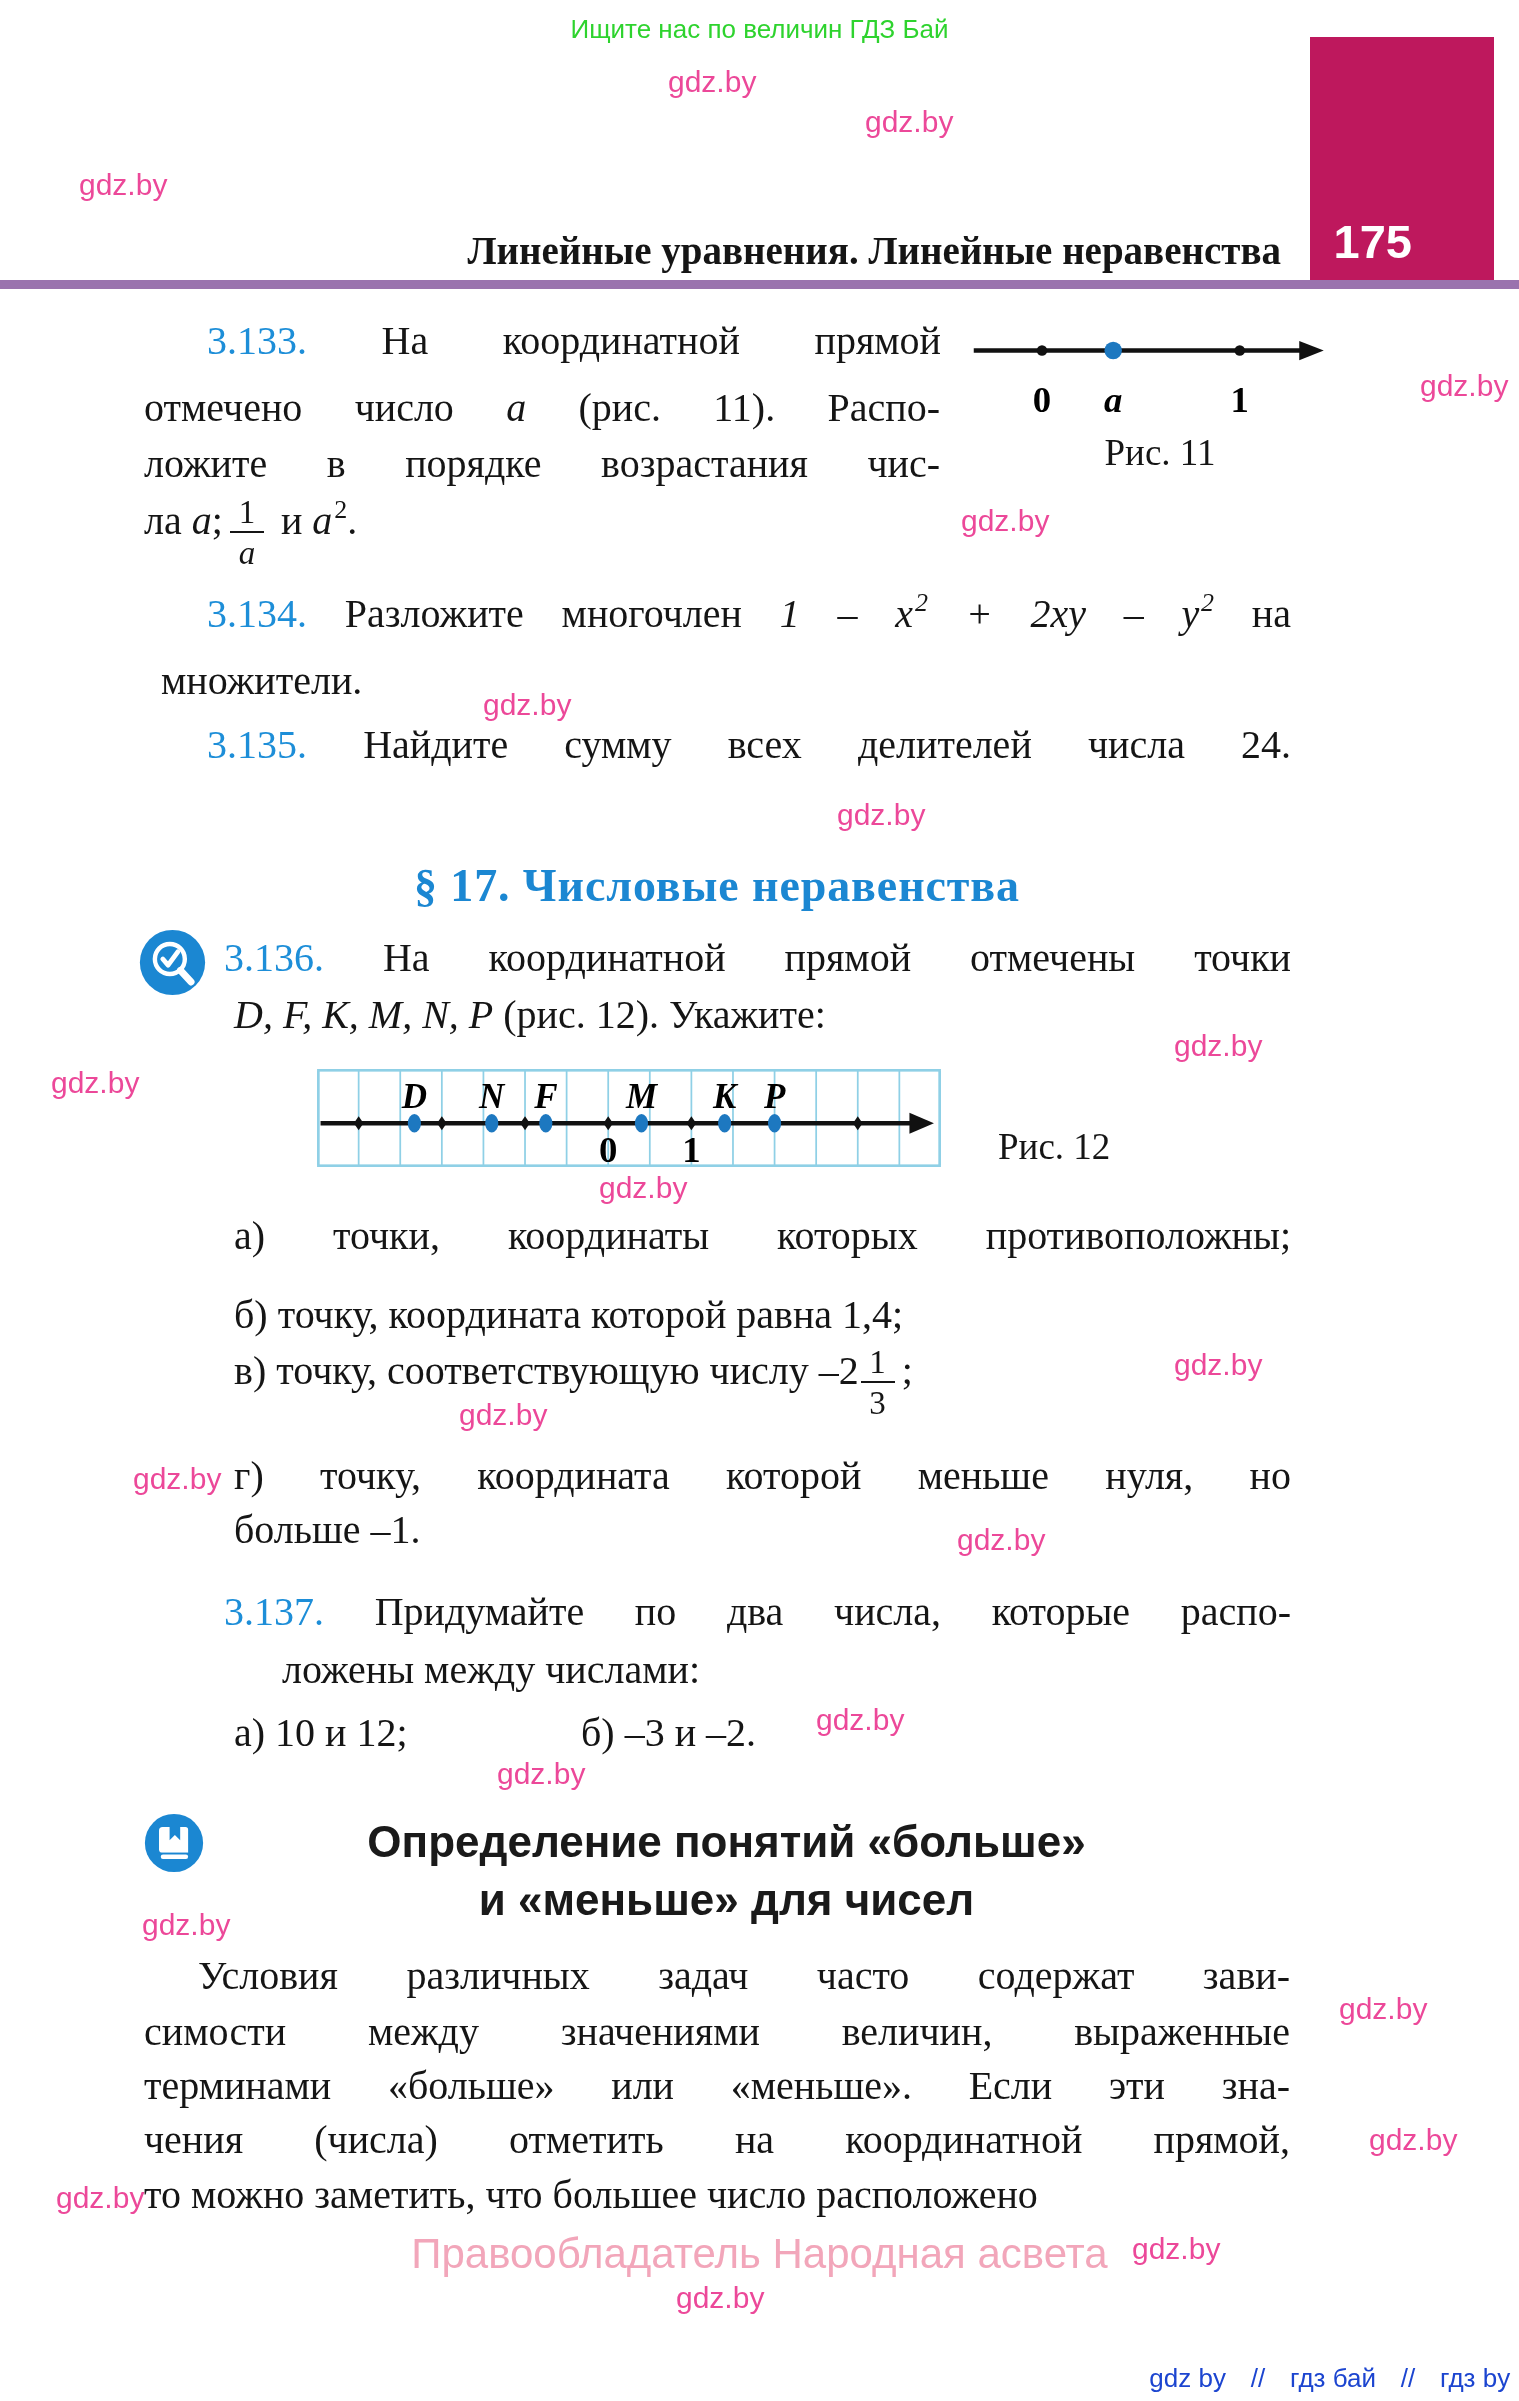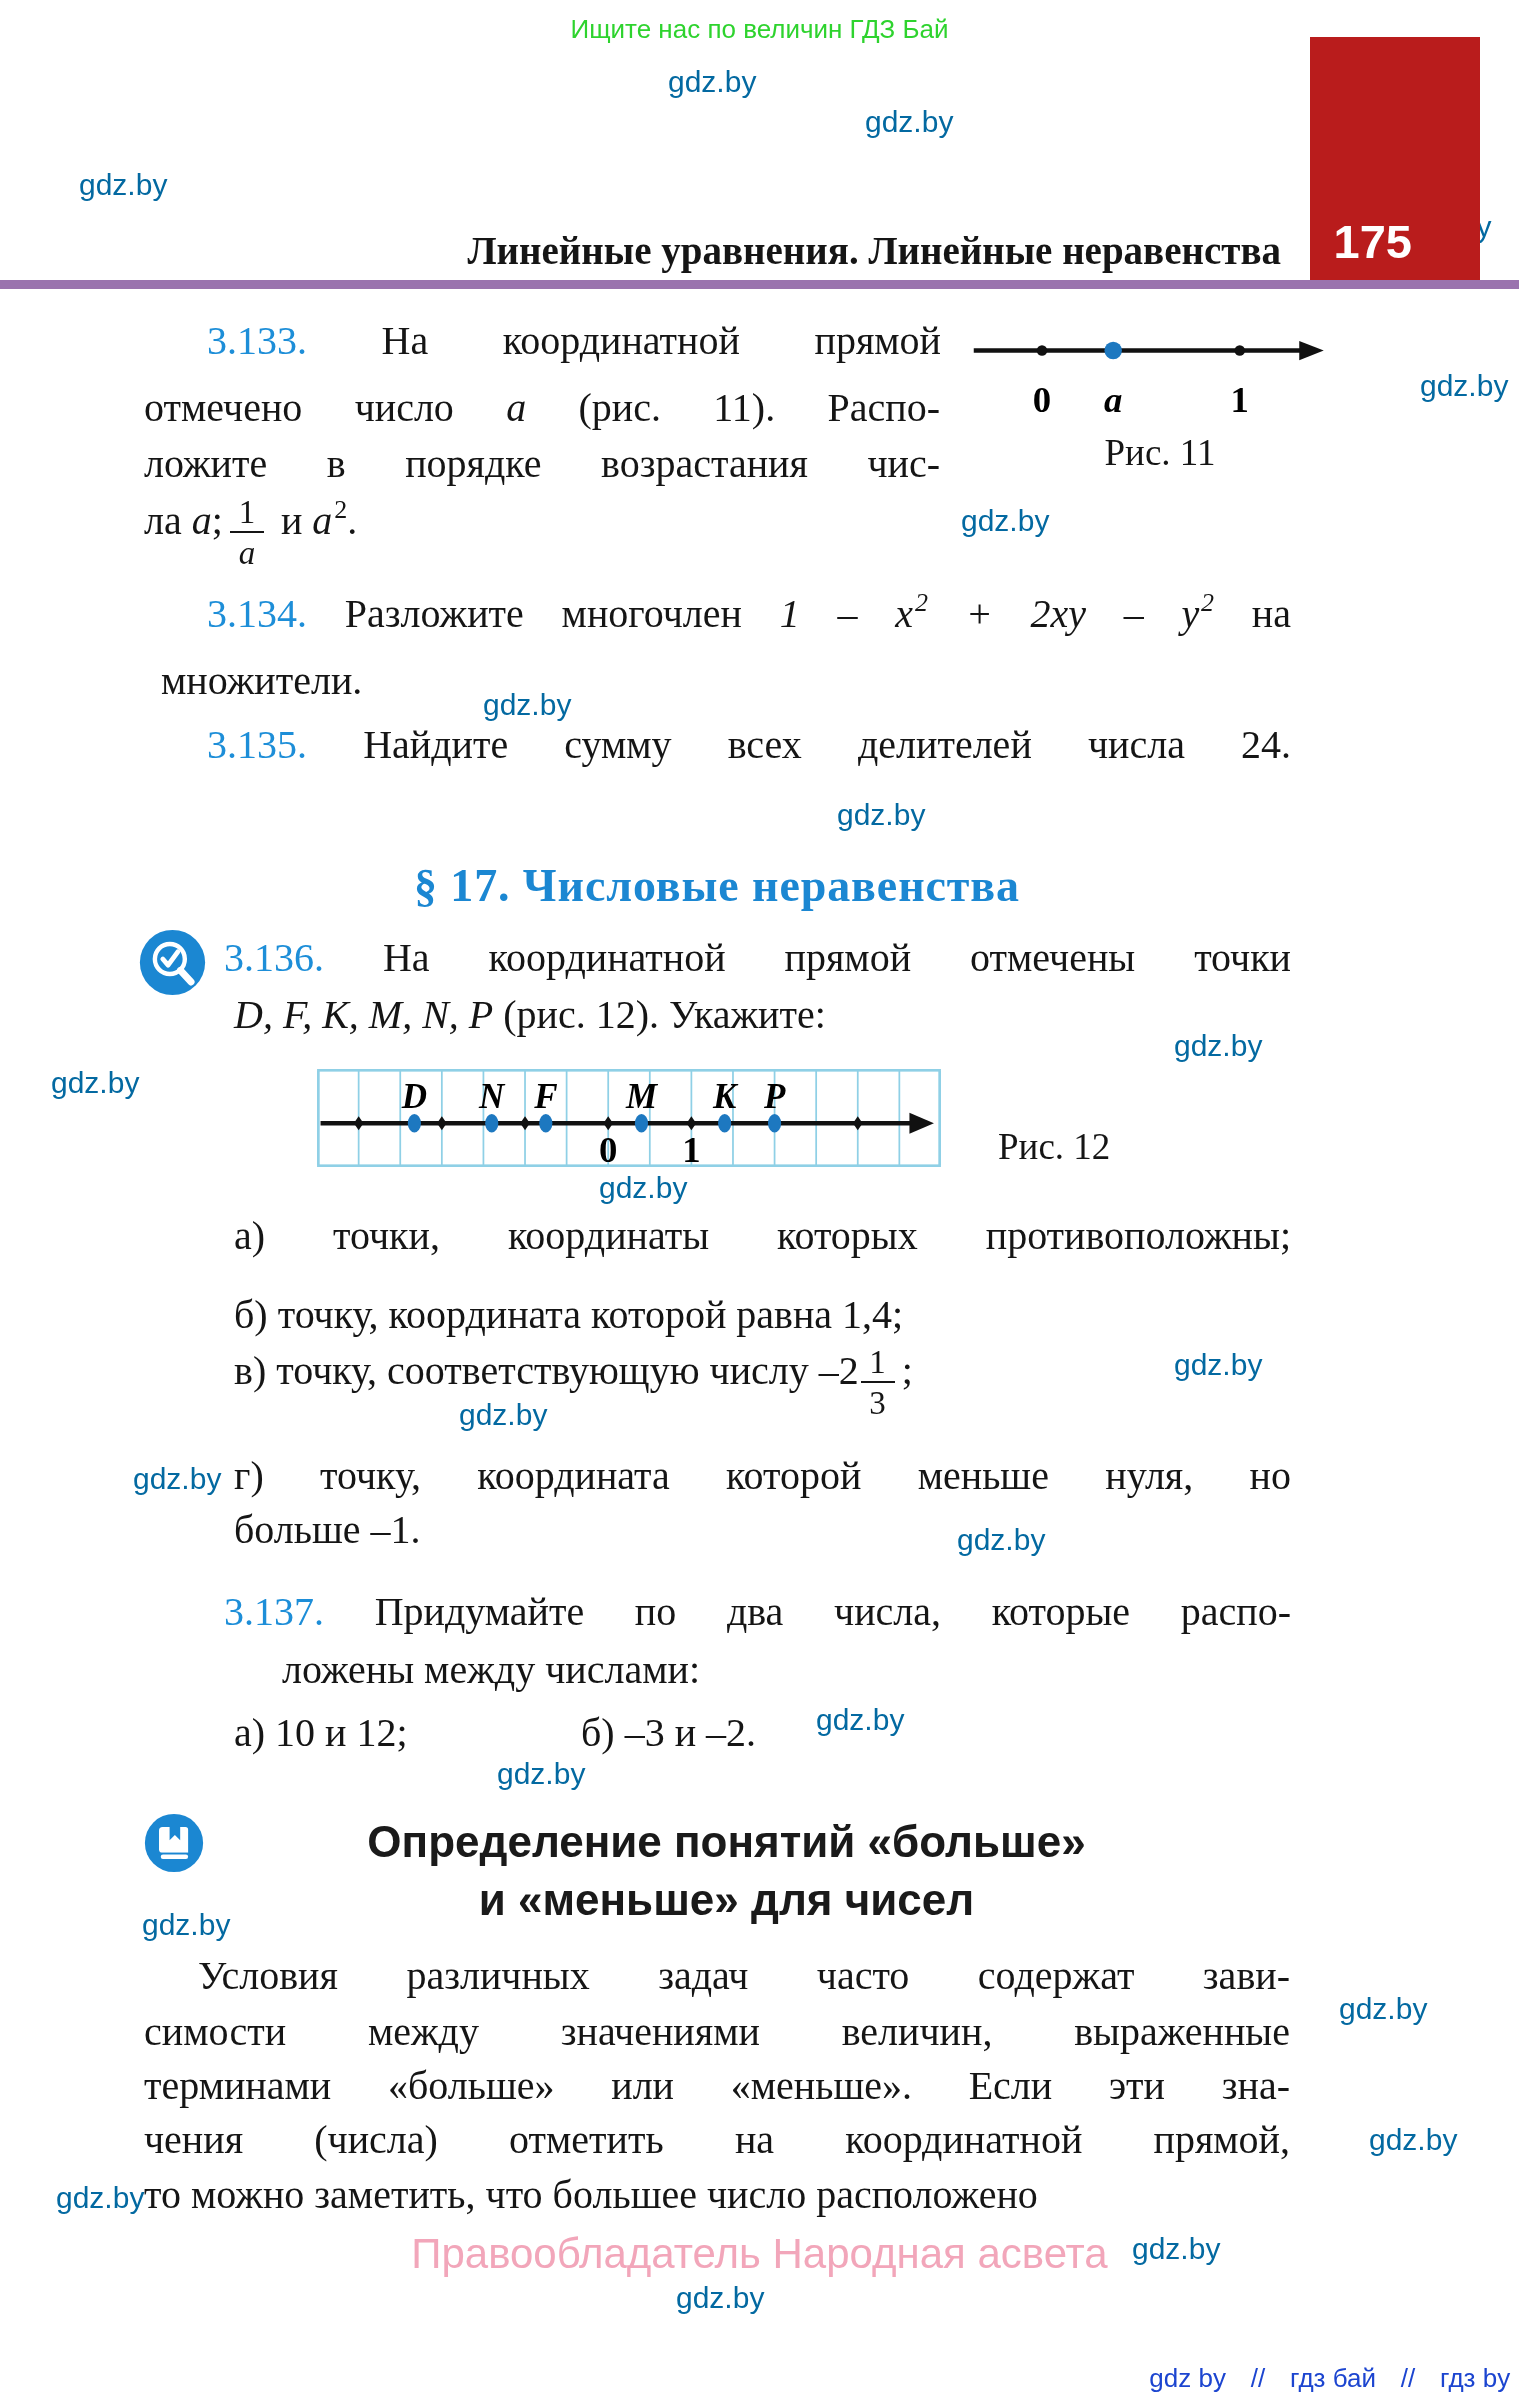--- a/index.html
+++ b/index.html
@@ -1,23 +1,23 @@
 <!DOCTYPE html>
 <html style="font-size:14px"><head>
 <meta charset="utf-8">
 <style>
   html,body{margin:0;padding:0;}
   body{width:1519px;height:2401px;position:relative;background:#ffffff;overflow:hidden;
        font-family:"Liberation Serif","DejaVu Serif",serif;color:#151515;}
   .abs{position:absolute;}
   .wm{position:absolute;font-family:"Liberation Sans","DejaVu Sans",sans-serif;
-      font-size:30px;color:#0369a1;white-space:nowrap;text-align:center;}
+      font-size:30px;color:#ec4899;white-space:nowrap;text-align:center;}
   .banner{position:absolute;left:0;right:0;top:14px;text-align:center;
       font-family:"Liberation Sans","DejaVu Sans",sans-serif;font-size:26px;color:#2ed32e;}
-  .pagebox{position:absolute;left:1310px;top:37px;width:170px;height:245px;background:#b91c1c;}
+  .pagebox{position:absolute;left:1310px;top:37px;width:184px;height:245px;background:#be185d;}
   .pagenum{position:absolute;left:23.6px;top:177px;color:#ffffff;
       font-family:"Liberation Sans","DejaVu Sans",sans-serif;font-size:47px;font-weight:700;}
   .htitle{position:absolute;right:238px;top:228px;font-size:39px;font-weight:700;white-space:nowrap;}
   .hrule{position:absolute;left:0;top:280px;width:1519px;height:8.8px;background:#9a73ae;}
   .bline{position:absolute;font-size:40px;line-height:51px;white-space:nowrap;}
   .bjust{white-space:normal;text-align:justify;text-align-last:justify;}
   .num{color:#1d8ed8;font-weight:400;}
   .var{font-style:italic;}
   .sup{font-size:26px;position:relative;top:-15.8px;margin-left:1.8px;}
   .frac{display:inline-block;vertical-align:-30px;text-align:center;margin:0 7px;}

